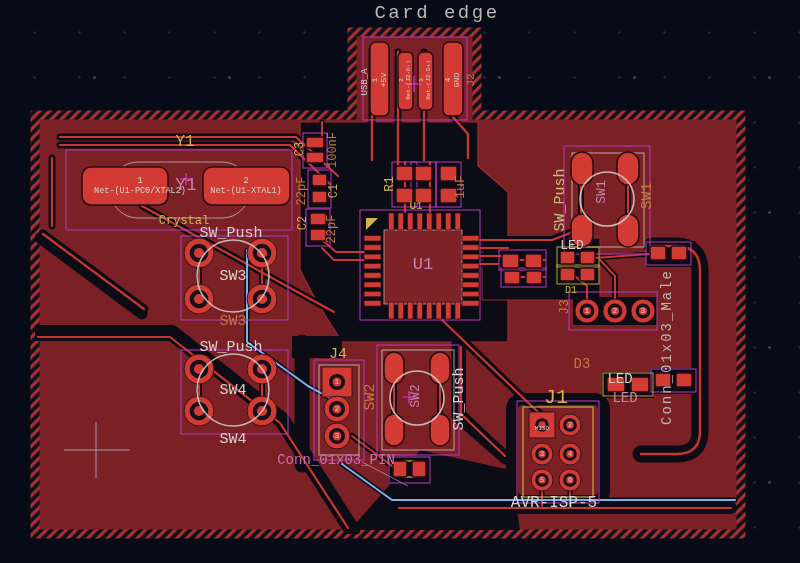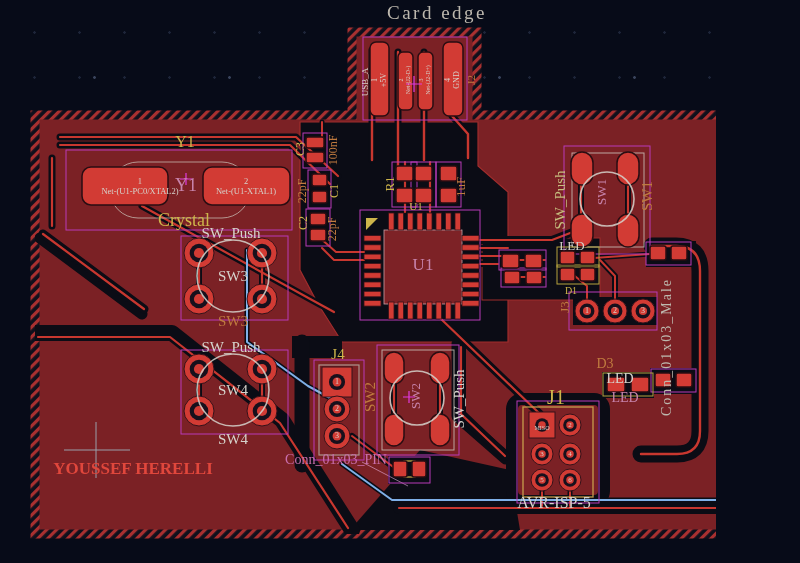--- a/index.html
+++ b/index.html
@@ -1,17 +1,17 @@
 <!DOCTYPE html>
 <html><head>
 <meta charset="utf-8">
 <style>
   html,body{margin:0;padding:0;background:#070b18;}
-  .canvas{position:relative;width:716px;height:563px;overflow:hidden;
-    font-family:Liberation Serif, serif;
+  .canvas{position:relative;width:800px;height:563px;overflow:hidden;
+    font-family:Liberation Mono, monospace;
     background-color:#070b18;
     background-image:
       radial-gradient(circle,#39435c 1px,transparent 1.7px),
       radial-gradient(circle,#1d2539 1px,transparent 1.5px);
     background-size:135px 135px,45px 45px;
     background-position:27px 10px,12px 10px;}
   svg.art{position:absolute;left:0;top:0;z-index:1;}
   #labels{position:absolute;left:0;top:0;width:800px;height:563px;z-index:2;}
   .lb{position:absolute;transform:translate(-50%,-50%);white-space:pre-line;
       text-align:center;line-height:1.18;pointer-events:auto;}
@@ -347,21 +347,21 @@
       <span class="lb" style="left: 379px; top: 80px; font-size: 8px; color: rgb(214, 211, 204); transform: translate(-50%, -50%) rotate(-90deg);">1
 +5V</span>
       <span class="lb" style="left: 405px; top: 80px; font-size: 6px; color: rgb(214, 211, 204); transform: translate(-50%, -50%) rotate(-90deg);">2
 Net-(J2-D-)</span>
       <span class="lb" style="left: 425px; top: 80px; font-size: 6px; color: rgb(214, 211, 204); transform: translate(-50%, -50%) rotate(-90deg);">3
 Net-(J2-D+)</span>
       <span class="lb" style="left: 452px; top: 80px; font-size: 8px; color: rgb(214, 211, 204); transform: translate(-50%, -50%) rotate(-90deg);">4
 GND</span>
       <span class="lb" style="left: 185px; top: 142px; font-size: 16px; color: rgb(205, 181, 75);">Y1</span>
       <span class="lb" style="left: 186px; top: 186px; font-size: 18px; color: rgb(199, 131, 171);">Y1</span>
-      <span class="lb" style="left: 184px; top: 221px; font-size: 18px; color: rgb(205, 181, 75);">Crystal</span>
+      <span class="lb" style="left: 184px; top: 221px; font-size: 12px; color: rgb(205, 181, 75);">Crystal</span>
       <span class="lb" style="left: 140px; top: 186px; font-size: 8.5px; color: rgb(214, 211, 204);">1
 Net-(U1-PC0/XTAL2)</span>
       <span class="lb" style="left: 246px; top: 186px; font-size: 8.5px; color: rgb(214, 211, 204);">2
 Net-(U1-XTAL1)</span>
       <span class="lb" style="left: 300px; top: 149px; font-size: 12px; color: rgb(205, 181, 75); transform: translate(-50%, -50%) rotate(-90deg);">C3</span>
       <span class="lb" style="left: 333px; top: 150px; font-size: 12px; color: rgb(191, 122, 63); transform: translate(-50%, -50%) rotate(-90deg);">100nF</span>
       <span class="lb" style="left: 334px; top: 191px; font-size: 12px; color: rgb(205, 181, 75); transform: translate(-50%, -50%) rotate(-90deg);">C1</span>
       <span class="lb" style="left: 302px; top: 191px; font-size: 12px; color: rgb(191, 122, 63); transform: translate(-50%, -50%) rotate(-90deg);">22pF</span>
       <span class="lb" style="left: 303px; top: 223px; font-size: 12px; color: rgb(205, 181, 75); transform: translate(-50%, -50%) rotate(-90deg);">C2</span>
       <span class="lb" style="left: 332px; top: 229px; font-size: 12px; color: rgb(191, 122, 63); transform: translate(-50%, -50%) rotate(-90deg);">22pF</span>
@@ -369,37 +369,36 @@
       <span class="lb" style="left: 416px; top: 206px; font-size: 11px; color: rgb(205, 181, 75);">U1</span>
       <span class="lb" style="left: 461px; top: 187px; font-size: 13px; color: rgb(191, 122, 63); transform: translate(-50%, -50%) rotate(-90deg);">1uF</span>
       <span class="lb" style="left: 423px; top: 265px; font-size: 17px; color: rgb(199, 131, 171);">U1</span>
       <span class="lb" style="left: 561px; top: 200px; font-size: 15px; color: rgb(197, 189, 126); transform: translate(-50%, -50%) rotate(-90deg);">SW_Push</span>
       <span class="lb" style="left: 648px; top: 196px; font-size: 15px; color: rgb(191, 122, 63); transform: translate(-50%, -50%) rotate(-90deg);">SW1</span>
       <span class="lb" style="left: 602px; top: 192px; font-size: 13px; color: rgb(199, 131, 171); transform: translate(-50%, -50%) rotate(-90deg);">SW1</span>
       <span class="lb" style="left: 572px; top: 246px; font-size: 13px; color: rgb(214, 211, 204);">LED</span>
       <span class="lb" style="left: 571px; top: 291px; font-size: 10px; color: rgb(205, 181, 75);">D1</span>
       <span class="lb" style="left: 565px; top: 307px; font-size: 13px; color: rgb(191, 122, 63); transform: translate(-50%, -50%) rotate(-90deg);">J3</span>
       <span class="lb" style="left: 667px; top: 347px; font-size: 14px; color: rgb(189, 184, 174); transform: translate(-50%, -50%) rotate(-90deg); letter-spacing: 2px;">Conn_01x03_Male</span>
-      <span class="lb" style="left: 605px; top: 364px; font-size: 14px; color: rgb(191, 122, 63);">D3</span>
+      <span class="lb" style="left: 582px; top: 364px; font-size: 14px; color: rgb(191, 122, 63);">D3</span>
       <span class="lb" style="left: 620px; top: 379px; font-size: 14px; color: rgb(214, 211, 204);">LED</span>
       <span class="lb" style="left: 625px; top: 398px; font-size: 14px; color: rgb(199, 131, 171);">LED</span>
       <span class="lb" style="left: 338px; top: 355px; font-size: 15px; color: rgb(205, 181, 75);">J4</span>
       <span class="lb" style="left: 336px; top: 460px; font-size: 14px; color: rgb(202, 111, 174); text-align: center;">Conn_01x03_PIN</span>
       <span class="lb" style="left: 371px; top: 397px; font-size: 15px; color: rgb(191, 122, 63); transform: translate(-50%, -50%) rotate(-90deg);">SW2</span>
       <span class="lb" style="left: 416px; top: 396px; font-size: 13px; color: rgb(199, 131, 171); transform: translate(-50%, -50%) rotate(-90deg);">SW2</span>
       <span class="lb" style="left: 460px; top: 399px; font-size: 15px; color: rgb(214, 211, 204); transform: translate(-50%, -50%) rotate(-90deg);">SW_Push</span>
       <span class="lb" style="left: 231px; top: 234px; font-size: 15px; color: rgb(214, 211, 204);">SW_Push</span>
       <span class="lb" style="left: 233px; top: 277px; font-size: 15px; color: rgb(214, 211, 204);">SW3</span>
       <span class="lb" style="left: 233px; top: 322px; font-size: 15px; color: rgb(191, 122, 63);">SW3</span>
       <span class="lb" style="left: 231px; top: 348px; font-size: 15px; color: rgb(214, 211, 204);">SW_Push</span>
       <span class="lb" style="left: 233px; top: 391px; font-size: 15px; color: rgb(214, 211, 204);">SW4</span>
       <span class="lb" style="left: 233px; top: 440px; font-size: 15px; color: rgb(214, 211, 204);">SW4</span>
       <span class="lb" style="left: 556px; top: 398px; font-size: 20px; color: rgb(205, 181, 75);">J1</span>
       <span class="lb" style="left: 554px; top: 503px; font-size: 16px; color: rgb(214, 211, 204);">AVR-ISP-5</span>
-      <span class="lb" style="left: 133px; top: 469px; font-size: 17px; color: rgb(224, 71, 60); font-weight: bold;">YOUSSEF HERELLI</span>
       <span class="lb" style="left: 542px; top: 429px; font-size: 6px; color: rgb(214, 211, 204);">MISO</span>
       <span class="lb" style="left: 587px; top: 311px; font-size: 8px; color: rgb(214, 211, 204);">1</span>
       <span class="lb" style="left: 615px; top: 311px; font-size: 8px; color: rgb(214, 211, 204);">2</span>
       <span class="lb" style="left: 643px; top: 311px; font-size: 8px; color: rgb(214, 211, 204);">3</span>
       <span class="lb" style="left: 337px; top: 382px; font-size: 8px; color: rgb(214, 211, 204);">1</span>
       <span class="lb" style="left: 337px; top: 409px; font-size: 8px; color: rgb(214, 211, 204);">2</span>
       <span class="lb" style="left: 337px; top: 436px; font-size: 8px; color: rgb(214, 211, 204);">3</span>
       <span class="lb" style="left: 570px; top: 425px; font-size: 7px; color: rgb(214, 211, 204);">2</span>
       <span class="lb" style="left: 542px; top: 454px; font-size: 7px; color: rgb(214, 211, 204);">3</span>
       <span class="lb" style="left: 570px; top: 454px; font-size: 7px; color: rgb(214, 211, 204);">4</span>

